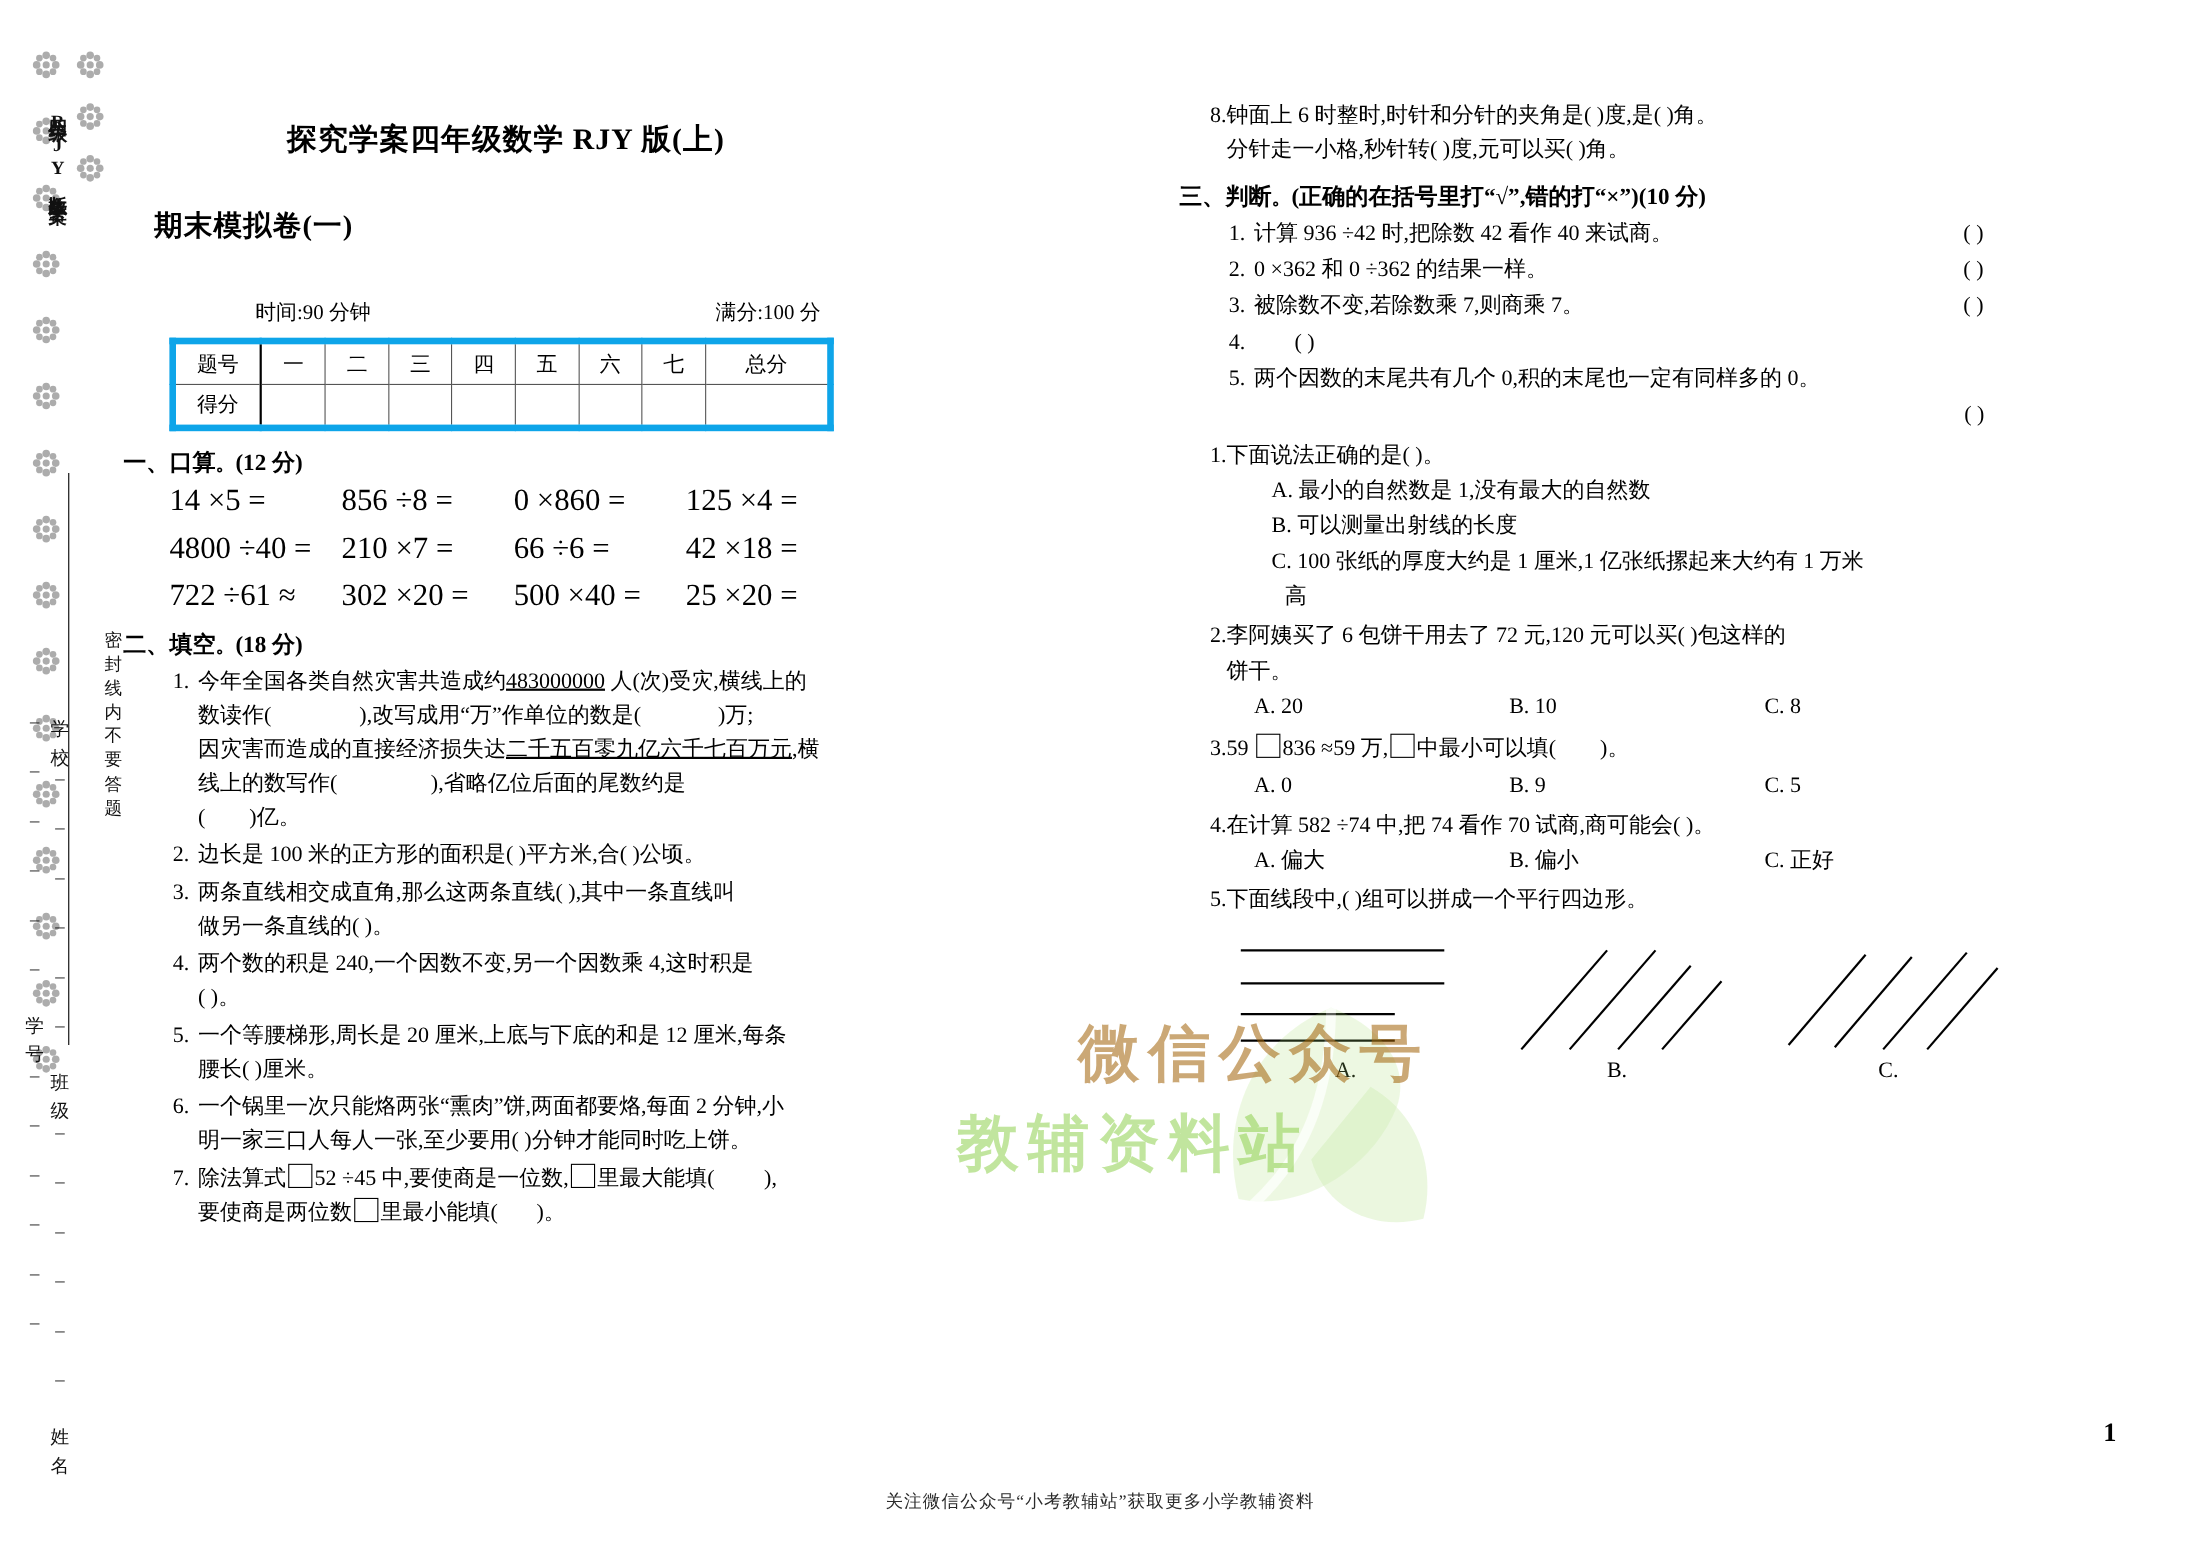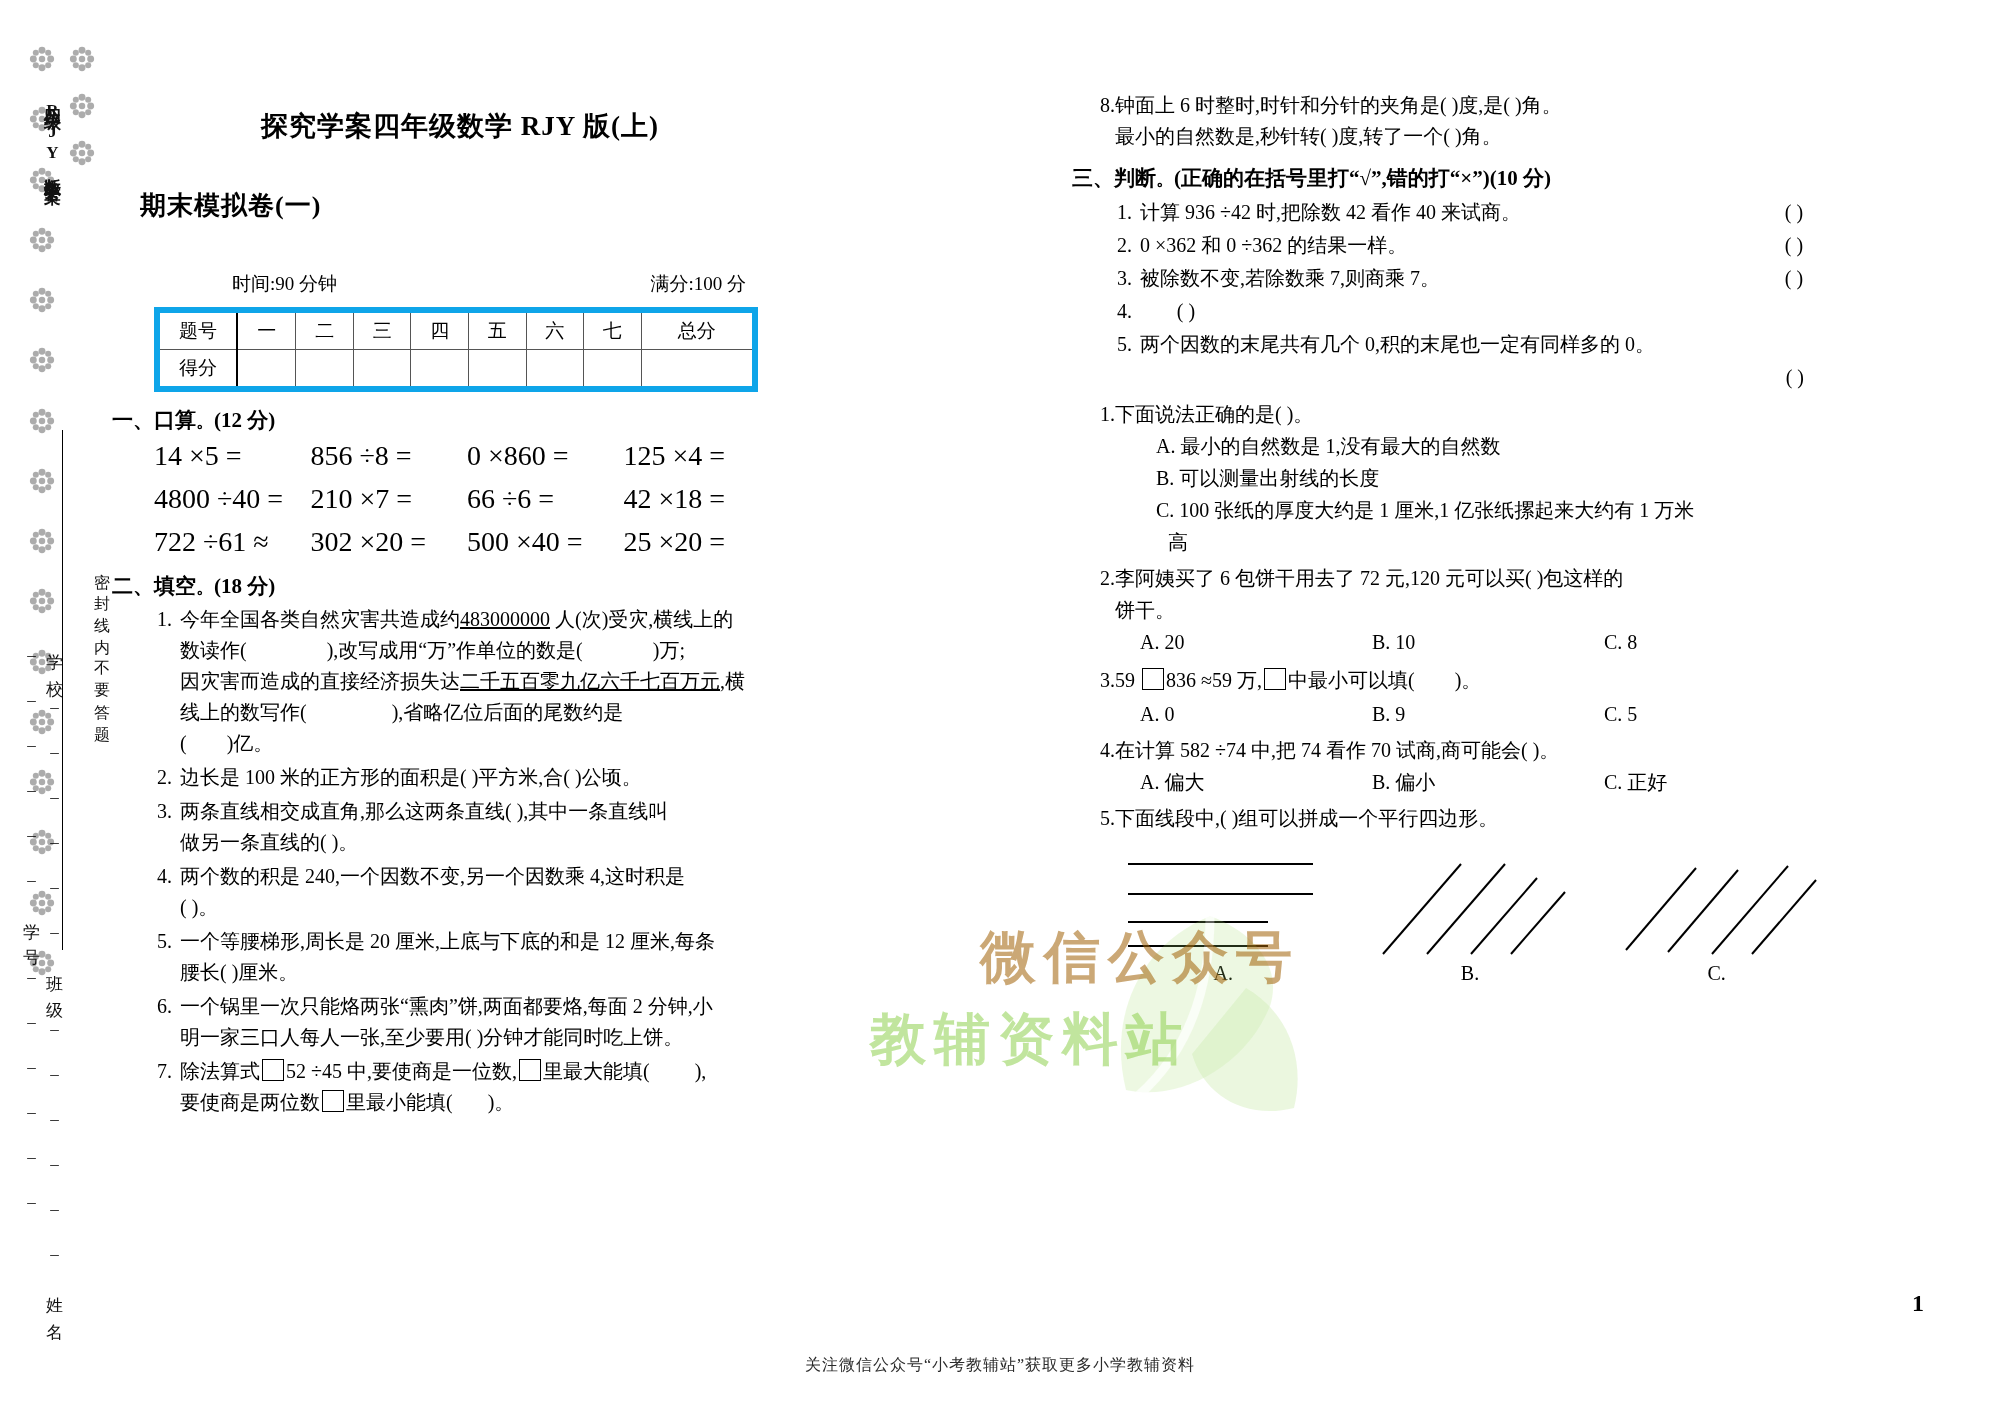--- a/index.html
+++ b/index.html
@@ -503,21 +503,21 @@
       </li>
     </ol>
   </div>
 
   <div class="col col-right">
 
     <div style="display:flex;font-size:20px;line-height:31px;margin-bottom:2px;">
       <span class="num">8.</span>
       <span class="body">
         <span>钟面上 6 时整时,时针和分针的夹角是(      )度,是(      )角。</span><br>
-        <span>最小的自然数是,秒针转(      )度,转了一个(      )角。</span>
+        <span>分针走一小格,秒针转(      )度,元可以买(      )角。</span>
       </span>
     </div>
 
     <div class="sec" style="margin-left:-28px;margin-top:12px;">
       <span>三、判断</span><span style="font-size:18px">。</span><span>(正确的在括号里打“√”,错的打“×”)(10 分)</span>
     </div>
 
     <div style="margin-top:4px;">
       <div class="judge-li">
         <span class="num">1.</span>

